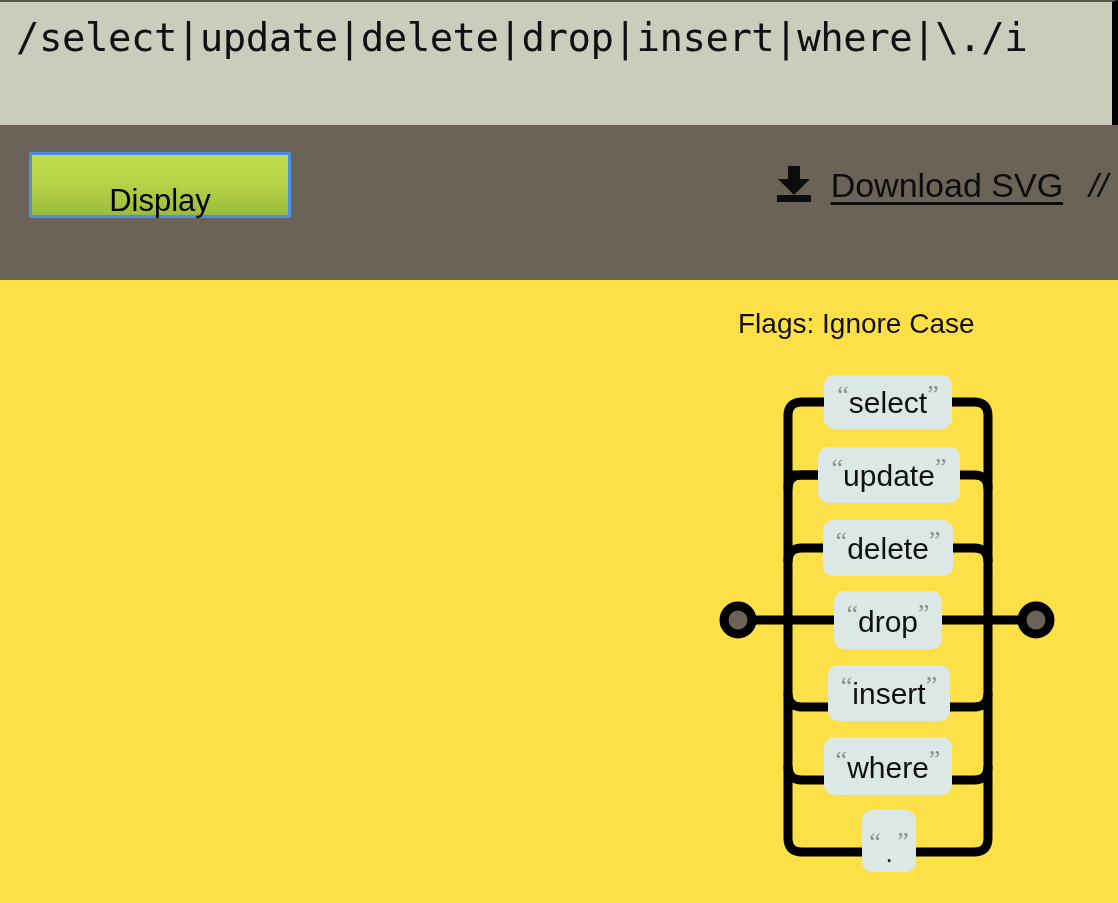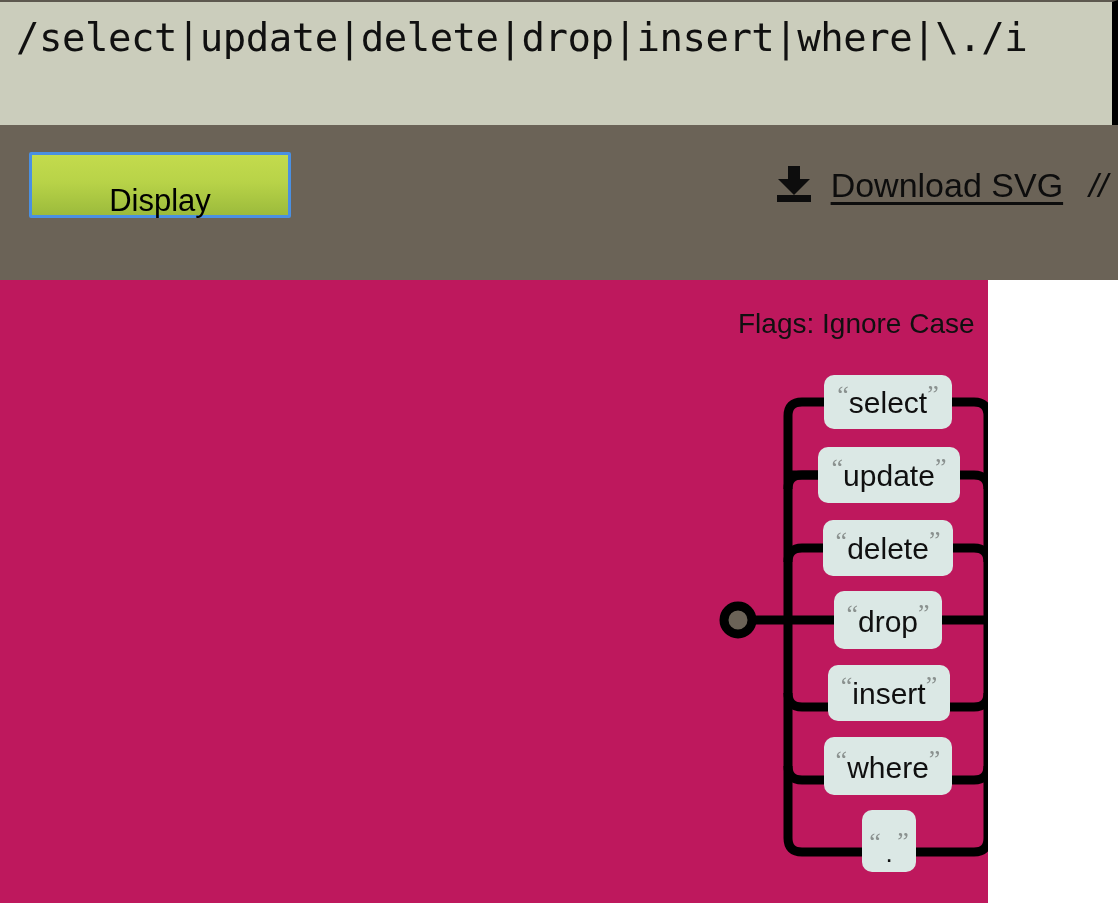--- a/index.html
+++ b/index.html
@@ -131,23 +131,23 @@
     color: #0d0d0d;
     font-style: italic;
     white-space: nowrap;
     margin-left: 6px;
   }
 
   
   .diagram-canvas {
     position: absolute;
     left: 0; top: 280px;
-    width: 988px;
+    width: 1118px;
     height: 623px;
-    background: #be185d;
+    background: #fde047;
     overflow: hidden;
     text-decoration: underline;
   }
 
   .flags-label {
     position: absolute;
     left: 738px;
     top: 28px;
     font-size: 28px;
     color: #101010;

